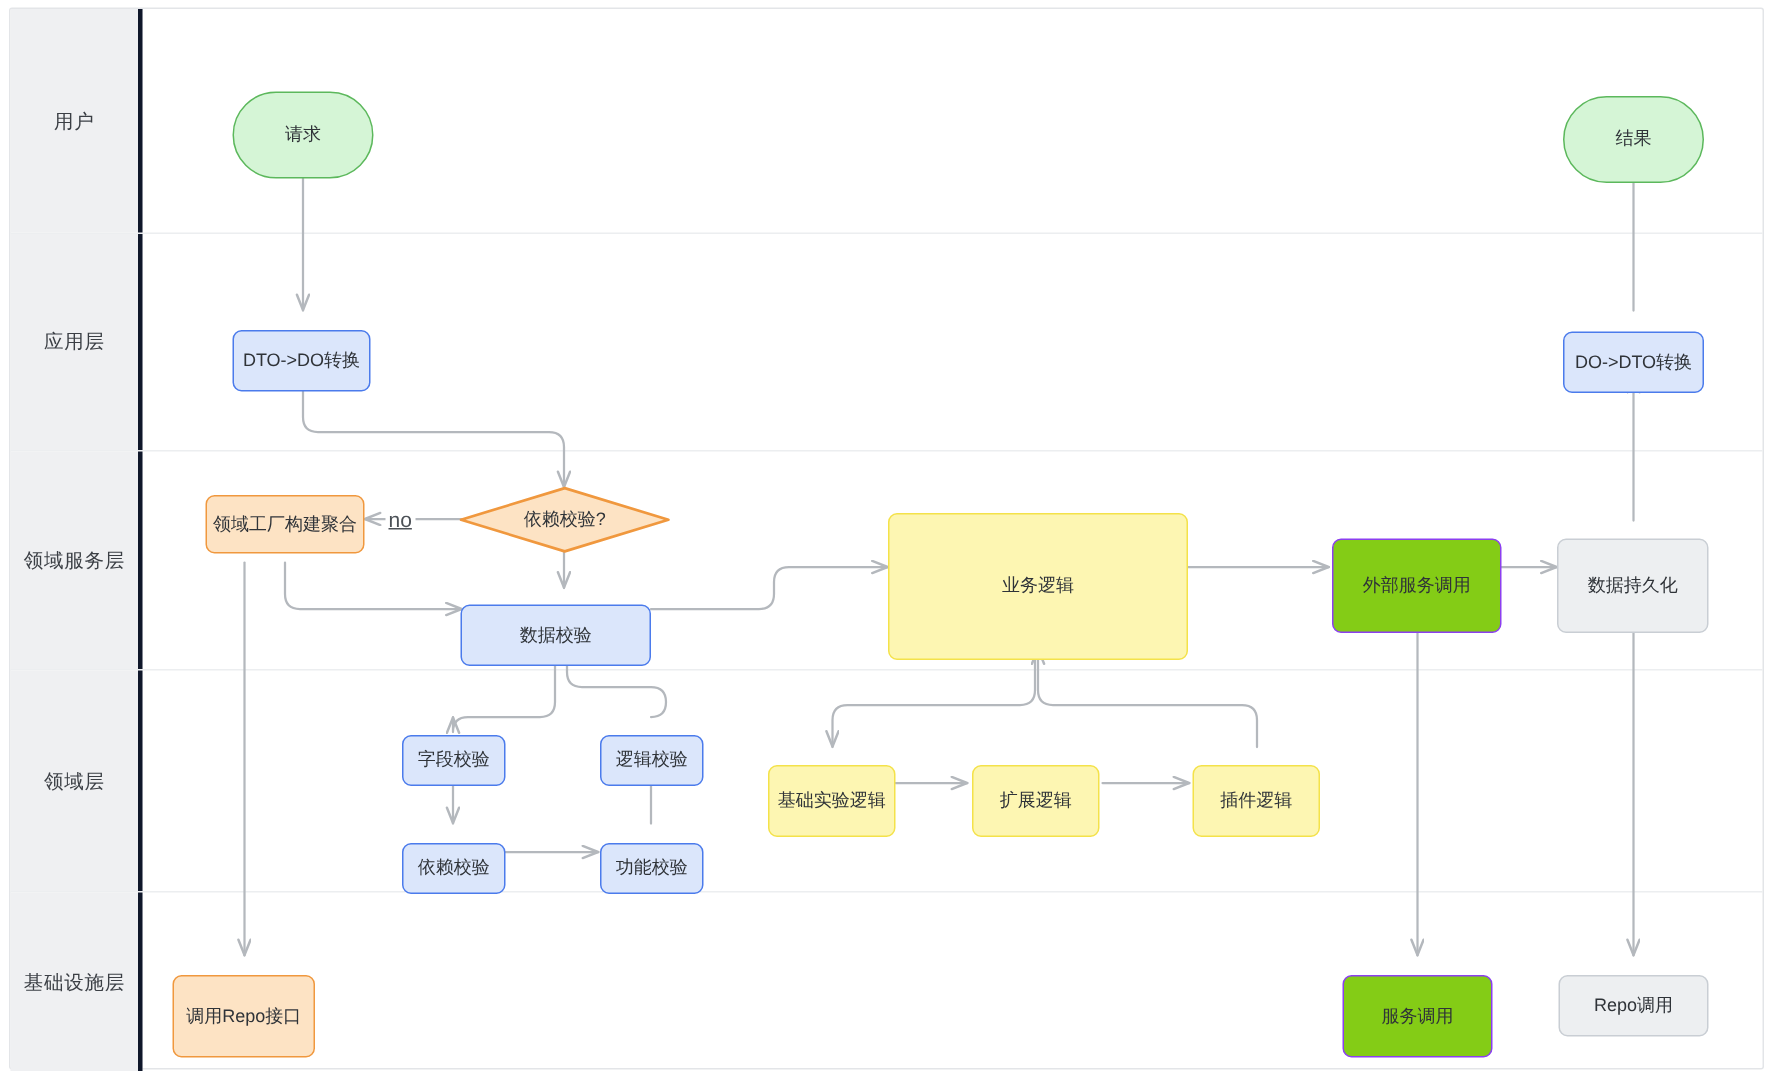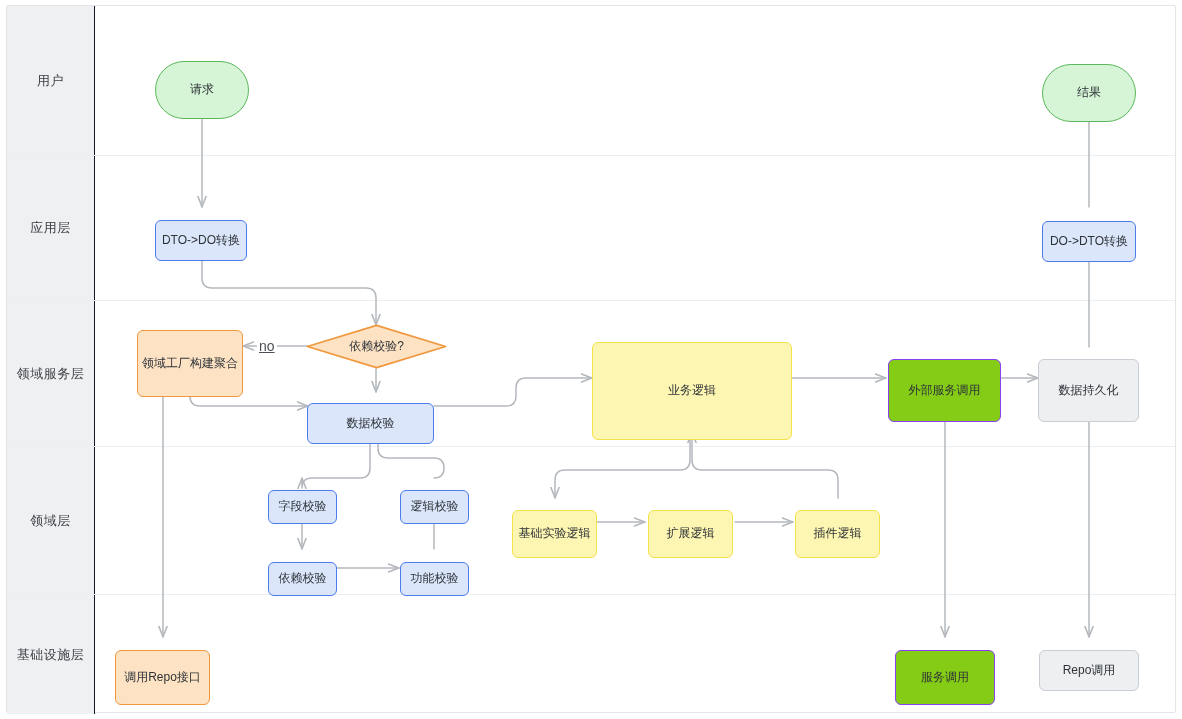--- a/index.html
+++ b/index.html
@@ -35,21 +35,21 @@
     border-bottom: 1px solid #eceef0;
   }
   .lane.last { border-bottom: none; }
   .lane-header {
     position: absolute;
     left: 0;
     top: 0;
     bottom: 0;
     width: 88px;
     background: #eff0f2;
-    border-right: 1px solid #0f172a;
+    border-right: 3px solid #0f172a;
     display: flex;
     align-items: center;
     justify-content: center;
     box-sizing: border-box;
   }
   .lane-header span {
     font-size: 13px;
     color: #3b3f45;
     letter-spacing: 0.5px;
     white-space: nowrap;
@@ -219,21 +219,21 @@
   </div>
 
   <div class="node n-blue" style="left:155px;top:208px;width:92px;height:41px;">
     <span>DTO-&gt;DO转换</span>
   </div>
 
   <div class="node n-blue" style="left:1042px;top:209px;width:94px;height:41px;">
     <span>DO-&gt;DTO转换</span>
   </div>
 
-  <div class="node n-orange" style="left:137px;top:318px;width:106px;height:67px;justify-content:center;">
+  <div class="node n-orange" style="left:137px;top:318px;width:106px;height:39px;justify-content:center;">
     <span>领域工厂构建聚合</span>
   </div>
 
   <div class="diamond-wrap" style="left:306px;top:324px;width:141px;height:45px;">
     <svg width="141" height="45" viewBox="0 0 141 45" xmlns="http://www.w3.org/2000/svg">
       <polygon points="70.5,1.4 139.6,22.5 70.5,43.6 1.4,22.5" fill="#fde3c4" stroke="#f0983e" stroke-width="1.8" stroke-linejoin="round"></polygon>
     </svg>
     <div class="diamond-label">依赖校验?</div>
   </div>
 

